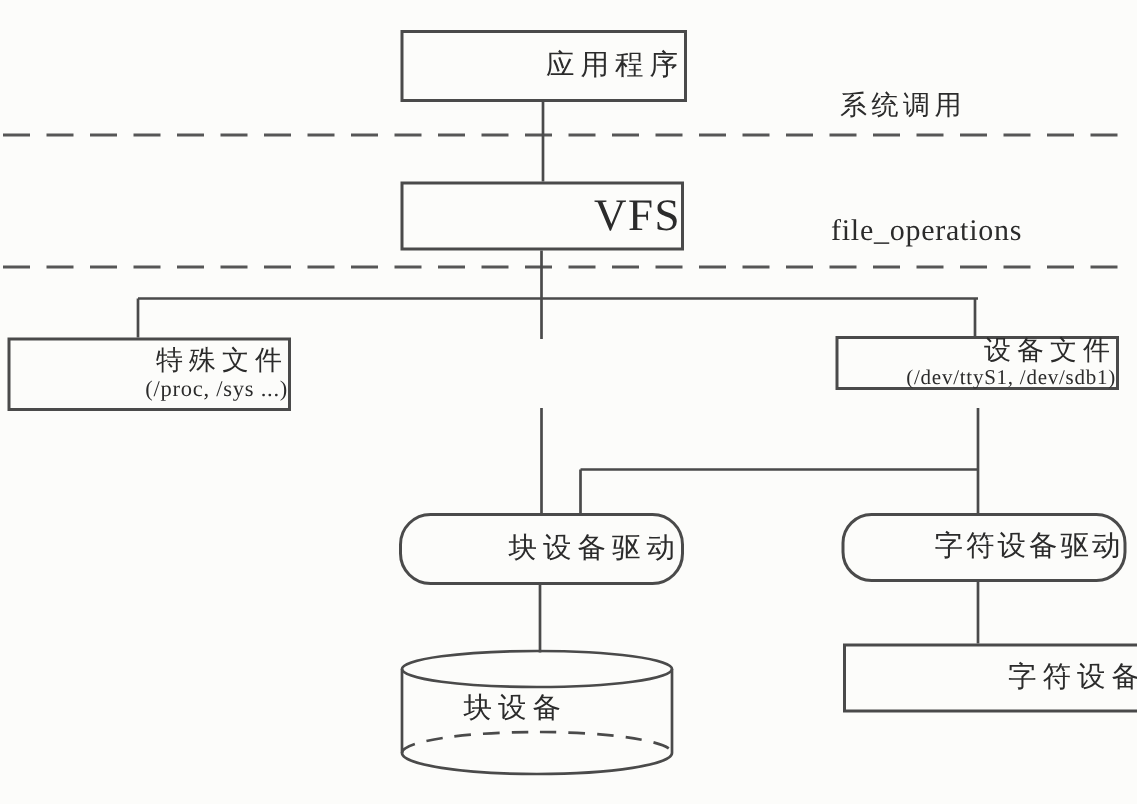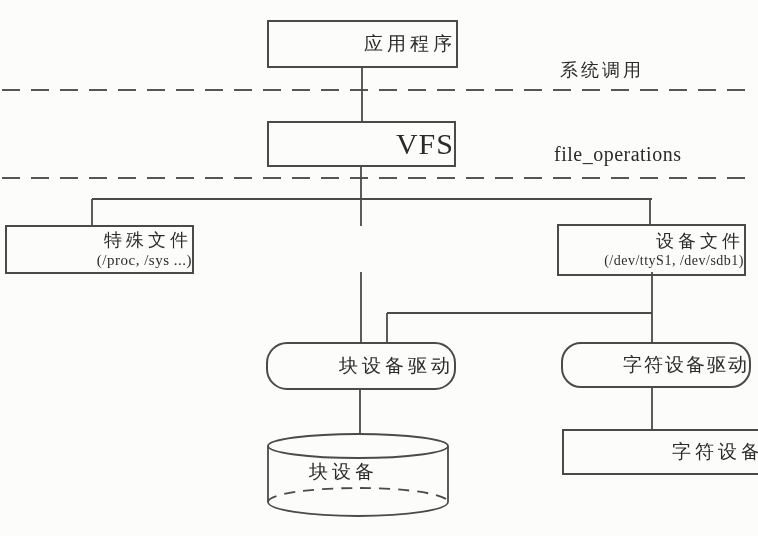--- a/index.html
+++ b/index.html
@@ -106,21 +106,21 @@
   <div class="box" id="vfs-box" style="left:267px; top:121px; width:189px; height:46px;">
     <div class="title">VFS</div>
   </div>
 
   <div class="box" style="left:5px; top:225px; width:189px; height:49px;">
     <div class="title" style="font-size:18px;">特殊文件</div>
     <div class="subtitle" style="font-size:15px;">(/proc, /sys ...)</div>
   </div>
 
 
-  <div class="box" style="left:557px; top:224px; width:189px; height:52px;">
+  <div class="box" style="left:557px; top:224px; width:189px; height:36px;">
     <div class="title" style="font-size:18px;">设备文件</div>
     <div class="subtitle">(/dev/ttyS1, /dev/sdb1)</div>
   </div>
 
   <div class="box" style="left:266px; top:342px; width:190px; height:48px;border-radius:21px;">
     <div class="title">块设备驱动</div>
   </div>
 
   <div class="box" style="left:561px; top:342px; width:190px; height:46px;border-radius:20px;">
     <div class="title" style="letter-spacing:2px;">字符设备驱动</div>

